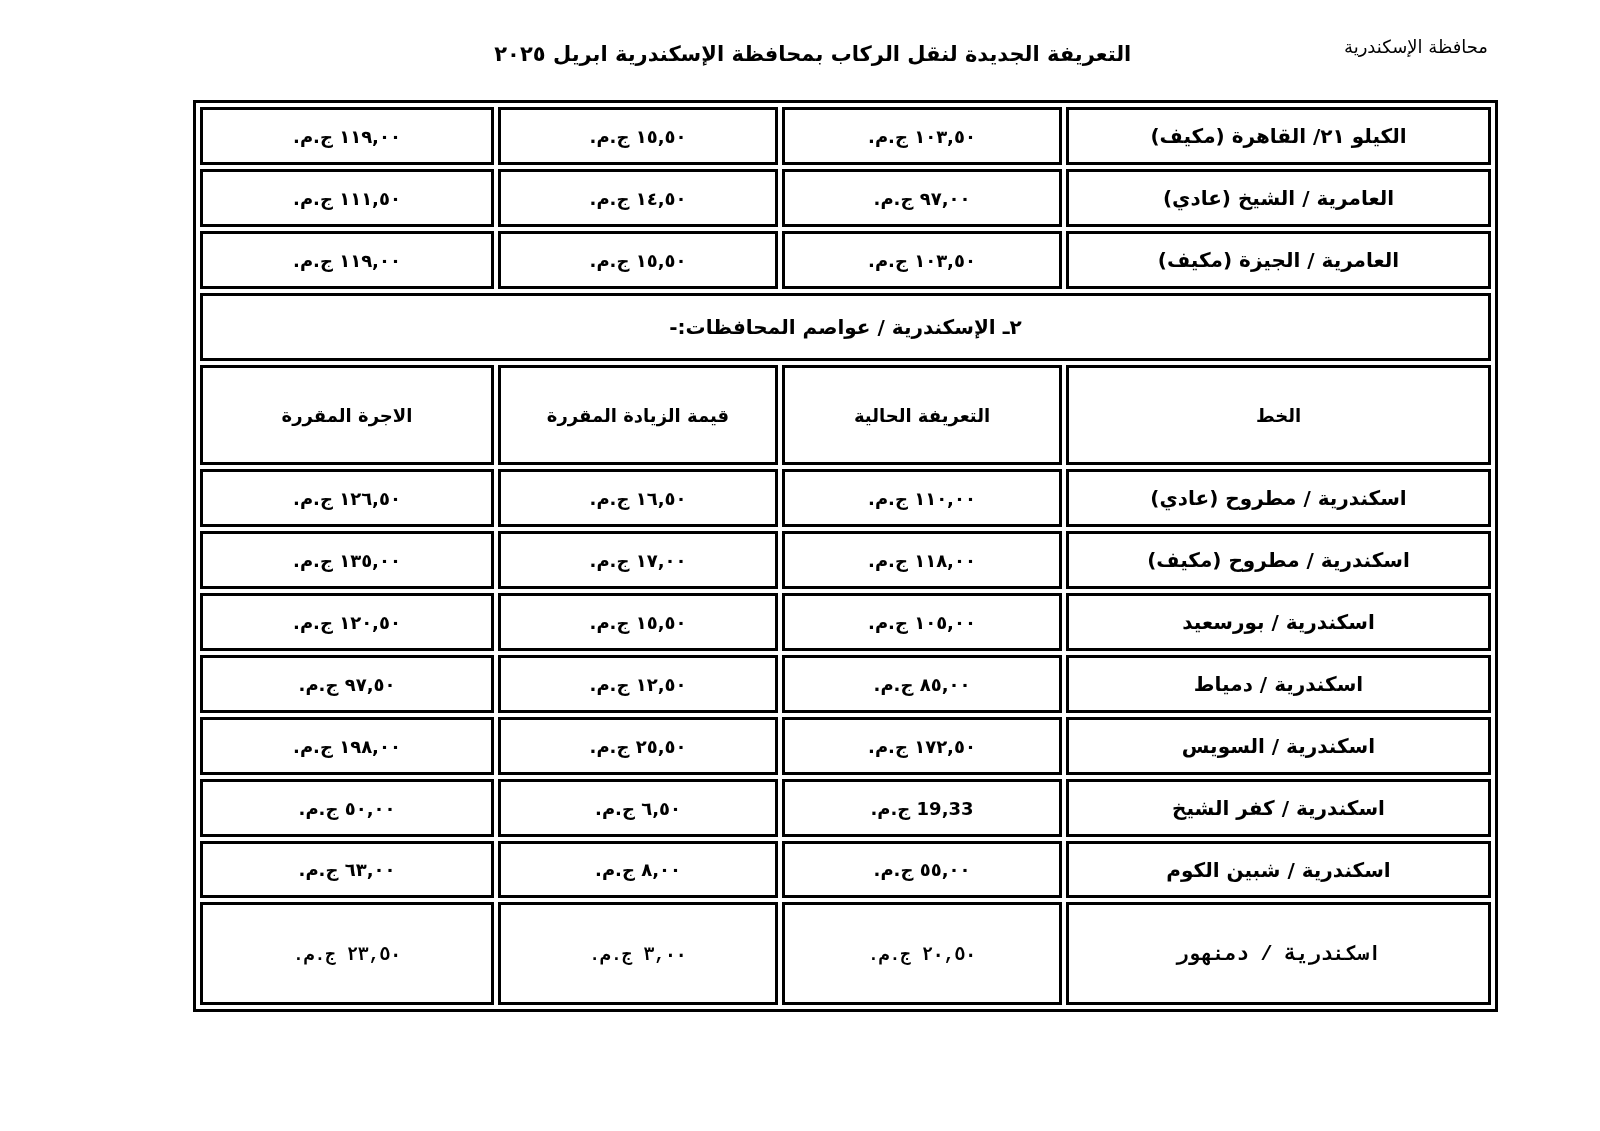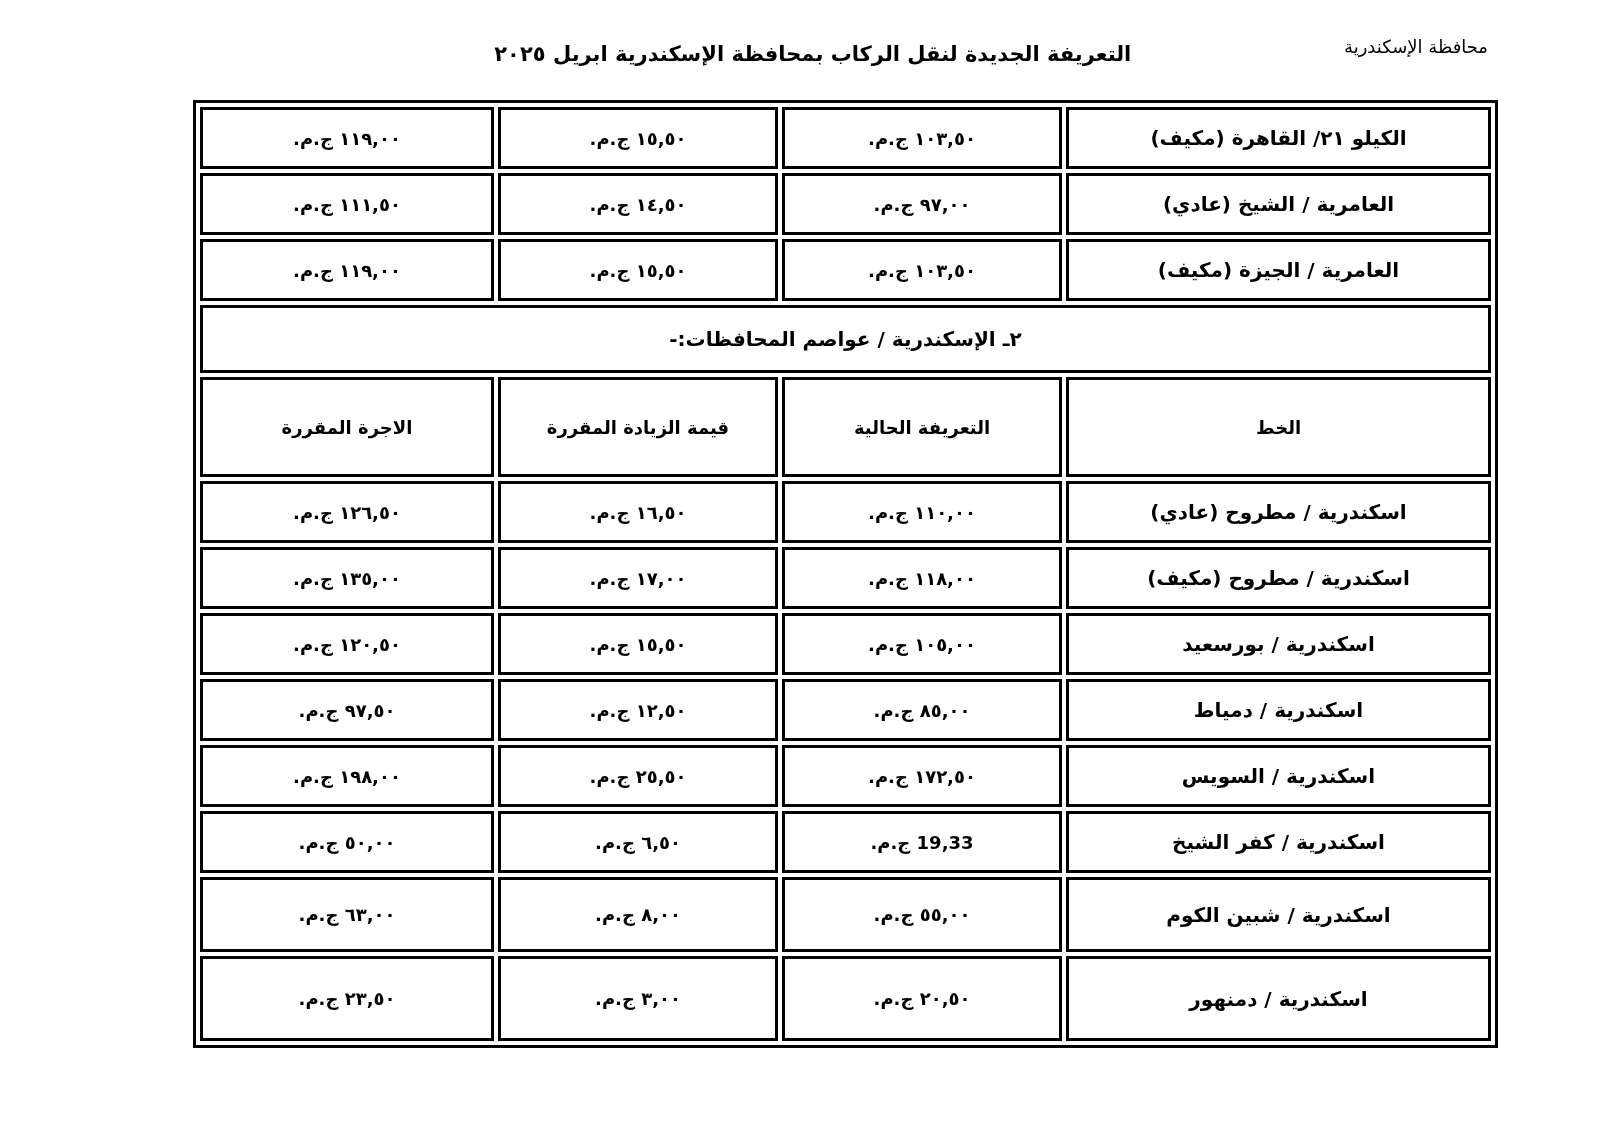--- a/index.html
+++ b/index.html
@@ -48,35 +48,35 @@
     background: #fff;
   }
   table.tariff td {
     box-sizing: border-box;
     border: 3px solid #000;
     vertical-align: middle;
     text-align: center;
     color: #000;
     font-weight: bold;
     height: 58px;
-    padding: 16px 6px;
+    padding: 4px 6px;
     overflow: hidden;
   }
   td.route-cell { font-size: 20px; }
   td.val-cell   { font-size: 18px; }
   tr.section-row td {
     font-size: 20px;
     height: 68px;
   }
   tr.colhdr-row td {
     height: 100px;
     font-size: 18px;
   }
-  tr.row-tall-1 td { height: 75px; }
-  tr.row-tall-2 td { height: 85px; }
+  tr.row-tall-1 td { height: 57px; }
+  tr.row-tall-2 td { height: 103px; font-family: Liberation Mono, monospace; }
 </style>
 </head>
 <body>
 
 <div class="page">
 
   <div class="hdr-right">محافظة الإسكندرية</div>
   <div class="doc-title">التعريفة الجديدة لنقل الركاب بمحافظة الإسكندرية ابريل ٢٠٢٥</div>
 
   <table class="tariff" dir="rtl">

